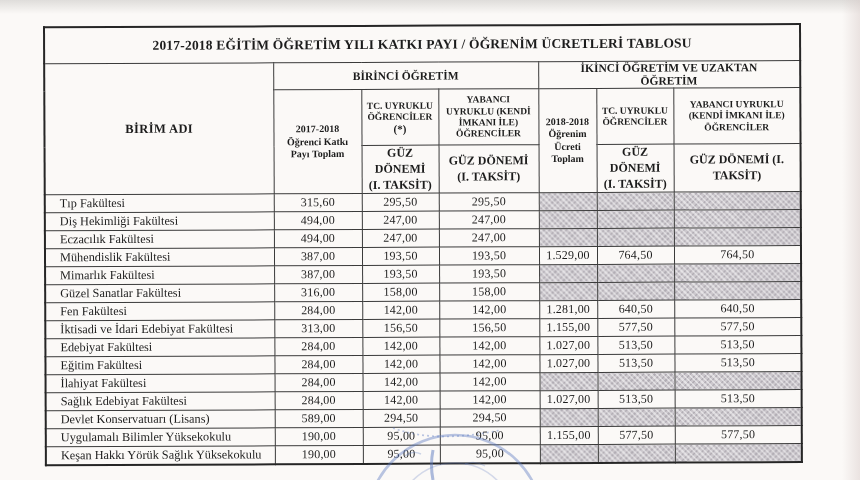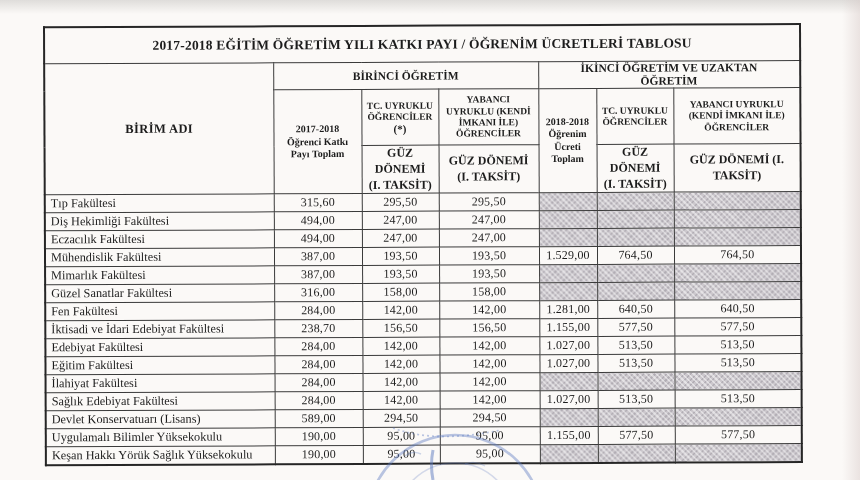--- a/index.html
+++ b/index.html
@@ -27,21 +27,21 @@
   .title-row th{height:35px;font-size:13.5px;font-weight:bold;letter-spacing:.2px;}
   th{font-weight:bold;}
   .h-unit{font-size:12.5px;letter-spacing:.4px;}
   .h-section{height:25px;font-size:11.5px;line-height:1.15;}
   .h-section.wrap{padding:0 28px;}
   .h-mid{height:55px;font-size:9.5px;line-height:1.2;}
   .h-total{font-size:10px;line-height:1.25;padding:0 4px;}
   .h-term{height:41px;font-size:12px;line-height:1.3;padding:0 6px;}
   .note{display:block;font-size:11px;line-height:1.05;}
   tbody td{height:17px;font-size:12px;}
-  tbody td.name{text-align:left;padding-left:5px;font-size:12.3px;white-space:nowrap;}
+  tbody td.name{text-align:left;padding-left:14px;font-size:12.3px;white-space:nowrap;}
   tbody td.num{font-size:12px;letter-spacing:.2px;}
   td.shaded{
     background-color:#ccc8cd;
     background-image:
       repeating-linear-gradient(45deg, rgba(255,255,255,.5) 0 1.5px, rgba(255,255,255,0) 1.5px 4px),
       repeating-linear-gradient(-45deg, rgba(108,102,115,.28) 0 1.5px, rgba(108,102,115,0) 1.5px 4px);
   }
   .stamp{position:absolute;left:345px;top:416px;width:230px;height:64px;pointer-events:none;}
 </style>
 </head>
@@ -147,21 +147,21 @@
           <td class="name">Fen Fakültesi</td>
           <td class="num">284,00</td>
           <td class="num">142,00</td>
           <td class="num">142,00</td>
           <td class="num">1.281,00</td>
           <td class="num">640,50</td>
           <td class="num">640,50</td>
         </tr>
         <tr>
           <td class="name">İktisadi ve İdari Edebiyat Fakültesi</td>
-          <td class="num">238,70</td>
+          <td class="num">313,00</td>
           <td class="num">156,50</td>
           <td class="num">156,50</td>
           <td class="num">1.155,00</td>
           <td class="num">577,50</td>
           <td class="num">577,50</td>
         </tr>
         <tr>
           <td class="name">Edebiyat Fakültesi</td>
           <td class="num">284,00</td>
           <td class="num">142,00</td>

